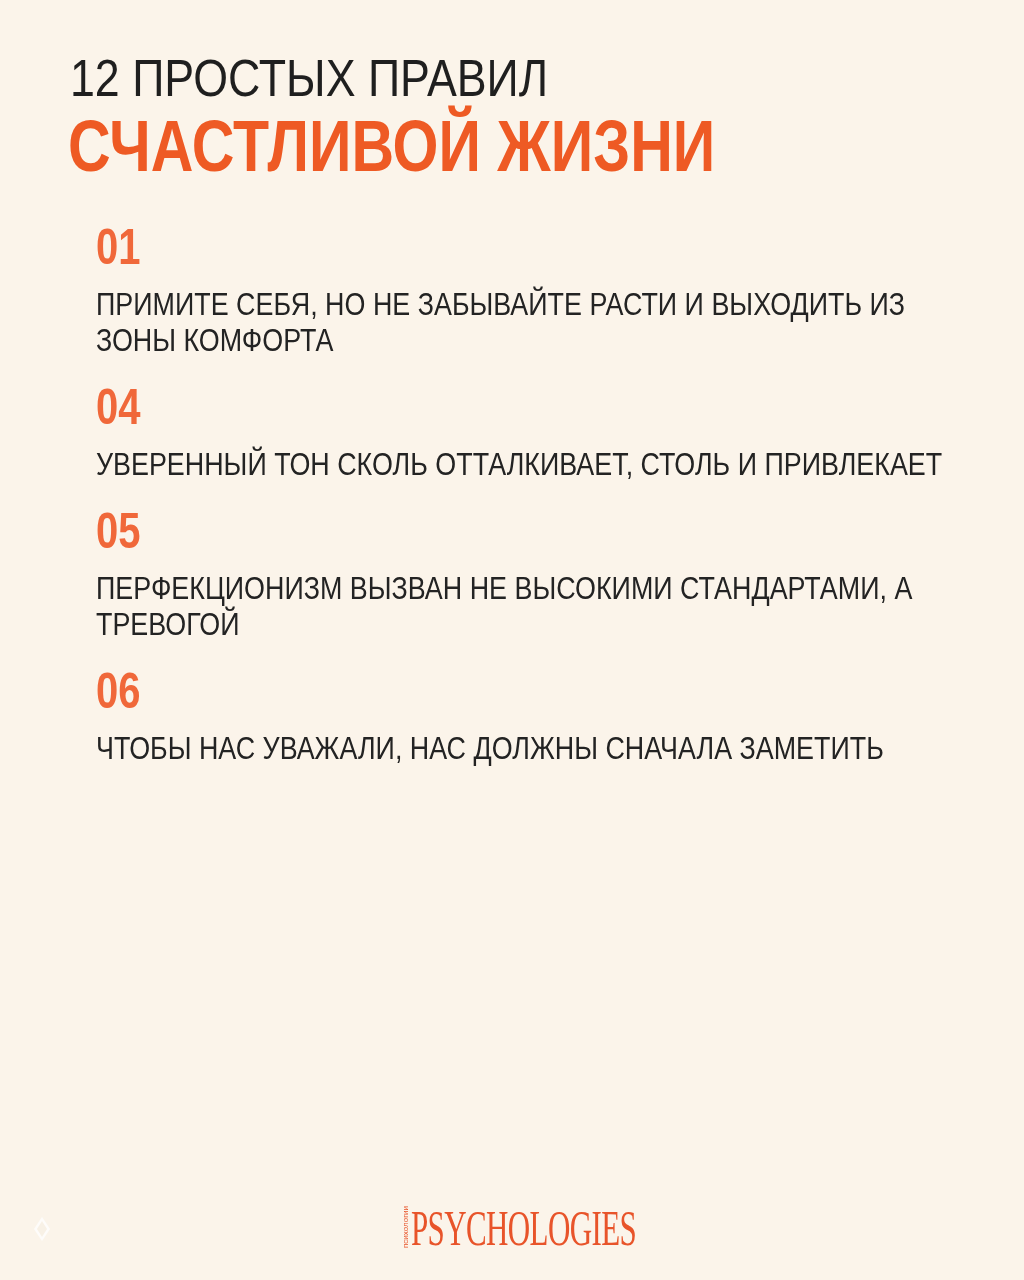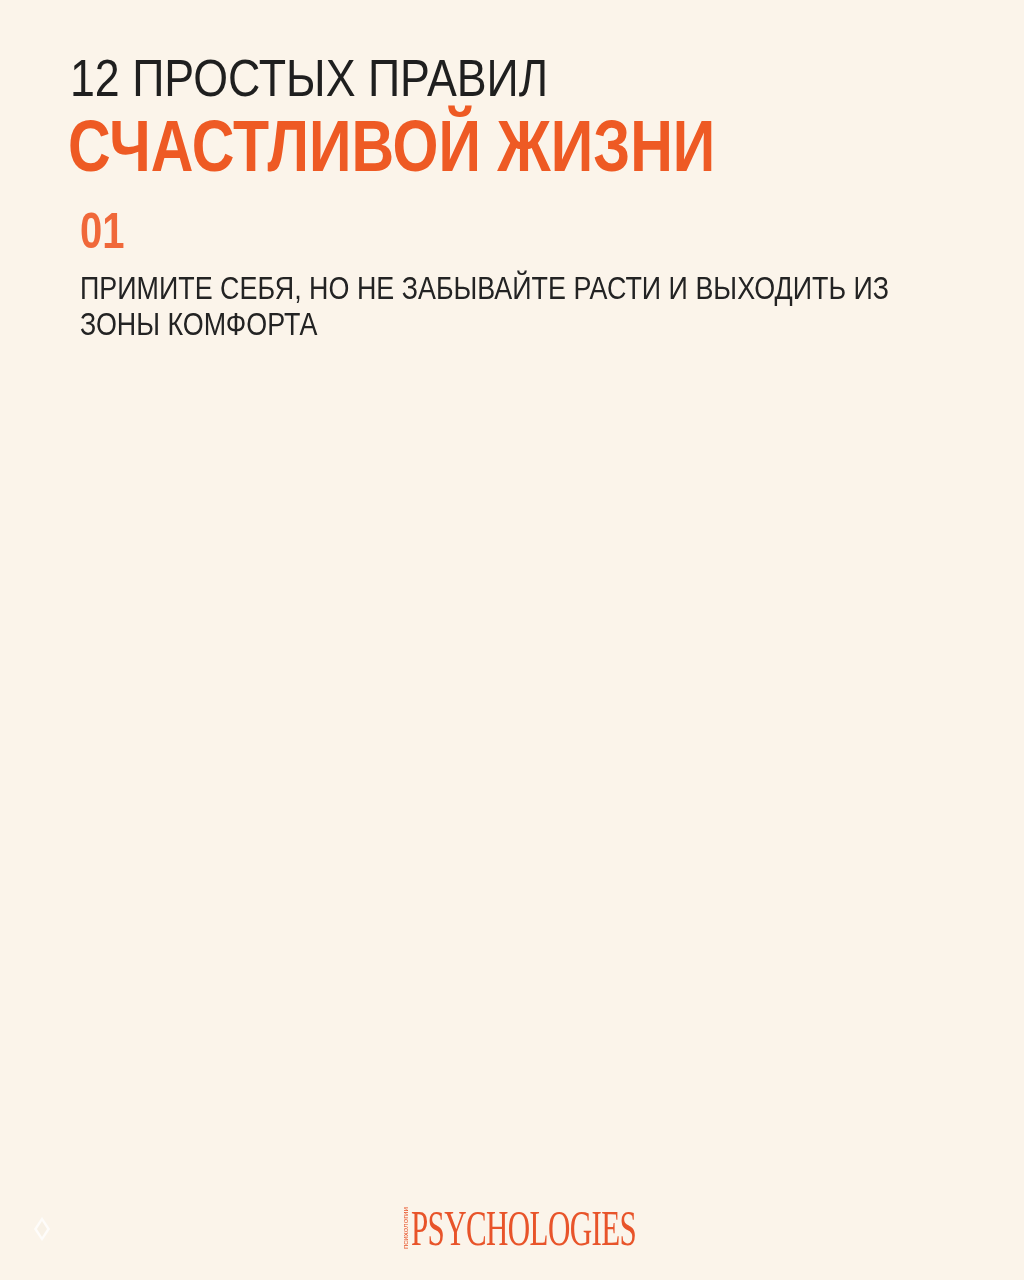--- a/index.html
+++ b/index.html
@@ -38,21 +38,21 @@
       transform-origin: left top;
       white-space: nowrap;
     }
     .rules {
       position: absolute;
       left: 80px;
       top: 200px;
       width: 900px;
     }
     .rule {
-      margin: 0;
+      margin: 16px;
     }
     .rule-num {
       font-size: 50px;
       line-height: 62px;
       font-weight: bold;
       color: #f0683a;
       transform: scaleX(0.8);
       transform-origin: left top;
       white-space: nowrap;
       display: block;
@@ -66,21 +66,21 @@
       transform-origin: left top;
       width: 1060px;
       display: block;
       margin-bottom: 18px;
     }
     .logo {
       position: absolute;
       left: 402px;
       top: 1204px;
       display: flex;
-      align-items: center;
+      align-items: flex-start;
       color: #e8542a;
     }
     .logo-small {
       writing-mode: vertical-rl;
       transform: rotate(180deg);
       font-size: 8px;
       line-height: 8px;
       letter-spacing: 0px;
       height: 46px;
       text-align: center;
@@ -108,20 +108,32 @@
 <body>
 
 <div class="title-line1">12 ПРОСТЫХ ПРАВИЛ</div>
 <div class="title-line2">СЧАСТЛИВОЙ ЖИЗНИ</div>
 
 <div class="rules">
   <div class="rule">
     <span class="rule-num">01</span>
     <span class="rule-text">ПРИМИТЕ СЕБЯ, НО НЕ ЗАБЫВАЙТЕ РАСТИ И ВЫХОДИТЬ ИЗ ЗОНЫ КОМФОРТА</span>
   </div>
+  <div class="rule">
+    <span class="rule-num">04</span>
+    <span class="rule-text">УВЕРЕННЫЙ ТОН СКОЛЬ ОТТАЛКИВАЕТ, СТОЛЬ И ПРИВЛЕКАЕТ</span>
+  </div>
+  <div class="rule">
+    <span class="rule-num">05</span>
+    <span class="rule-text">ПЕРФЕКЦИОНИЗМ ВЫЗВАН НЕ ВЫСОКИМИ СТАНДАРТАМИ, А ТРЕВОГОЙ</span>
+  </div>
+  <div class="rule">
+    <span class="rule-num">06</span>
+    <span class="rule-text">ЧТОБЫ НАС УВАЖАЛИ, НАС ДОЛЖНЫ СНАЧАЛА ЗАМЕТИТЬ</span>
+  </div>
 </div>
 
 <svg class="corner-mark" viewBox="0 0 20 26">
   <path d="M10 1 L18 13 L10 25 L2 13 Z" fill="#ffffff" opacity="0.85"></path>
   <path d="M10 5 L15 13 L10 21 L5 13 Z" fill="#f7efe3" opacity="0.9"></path>
 </svg>
 
 <div class="logo">
   <span class="logo-small">психологии</span>
   <span class="logo-main">PSYCHOLOGIES</span>

